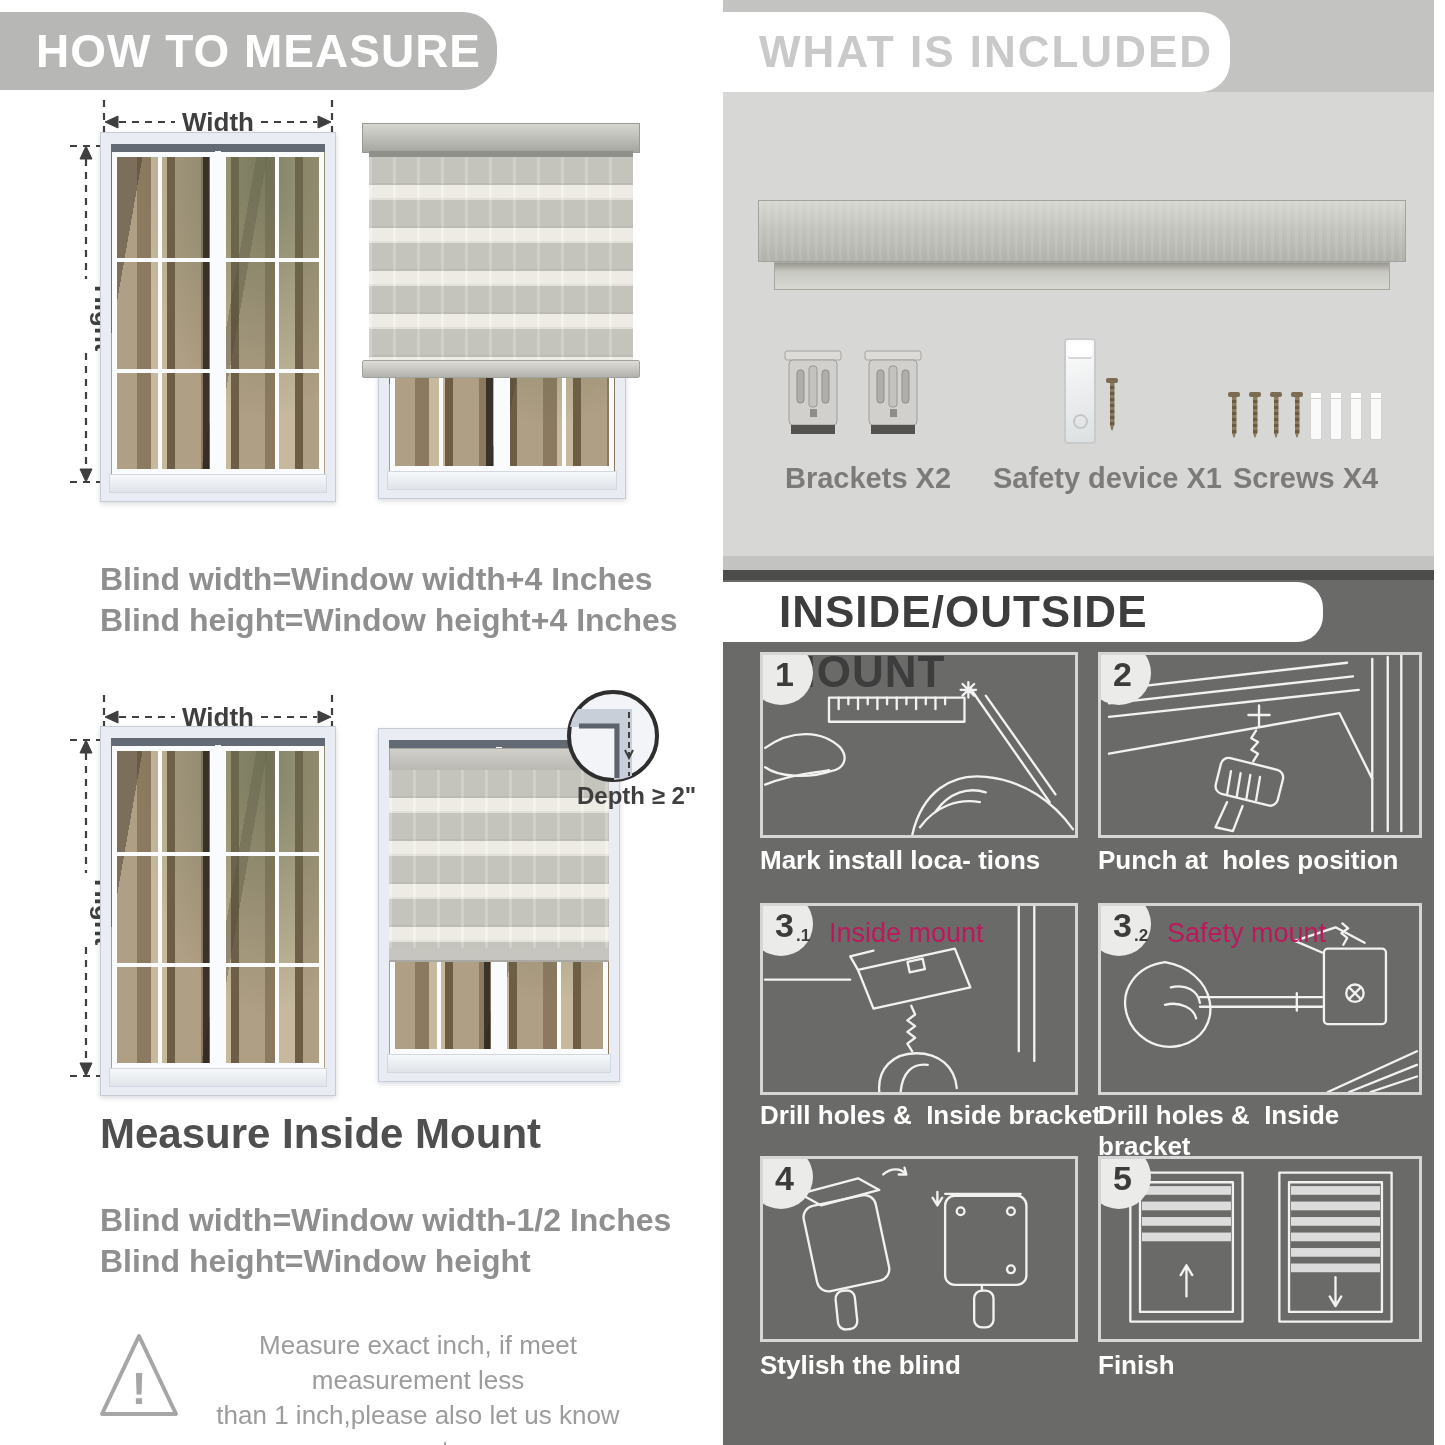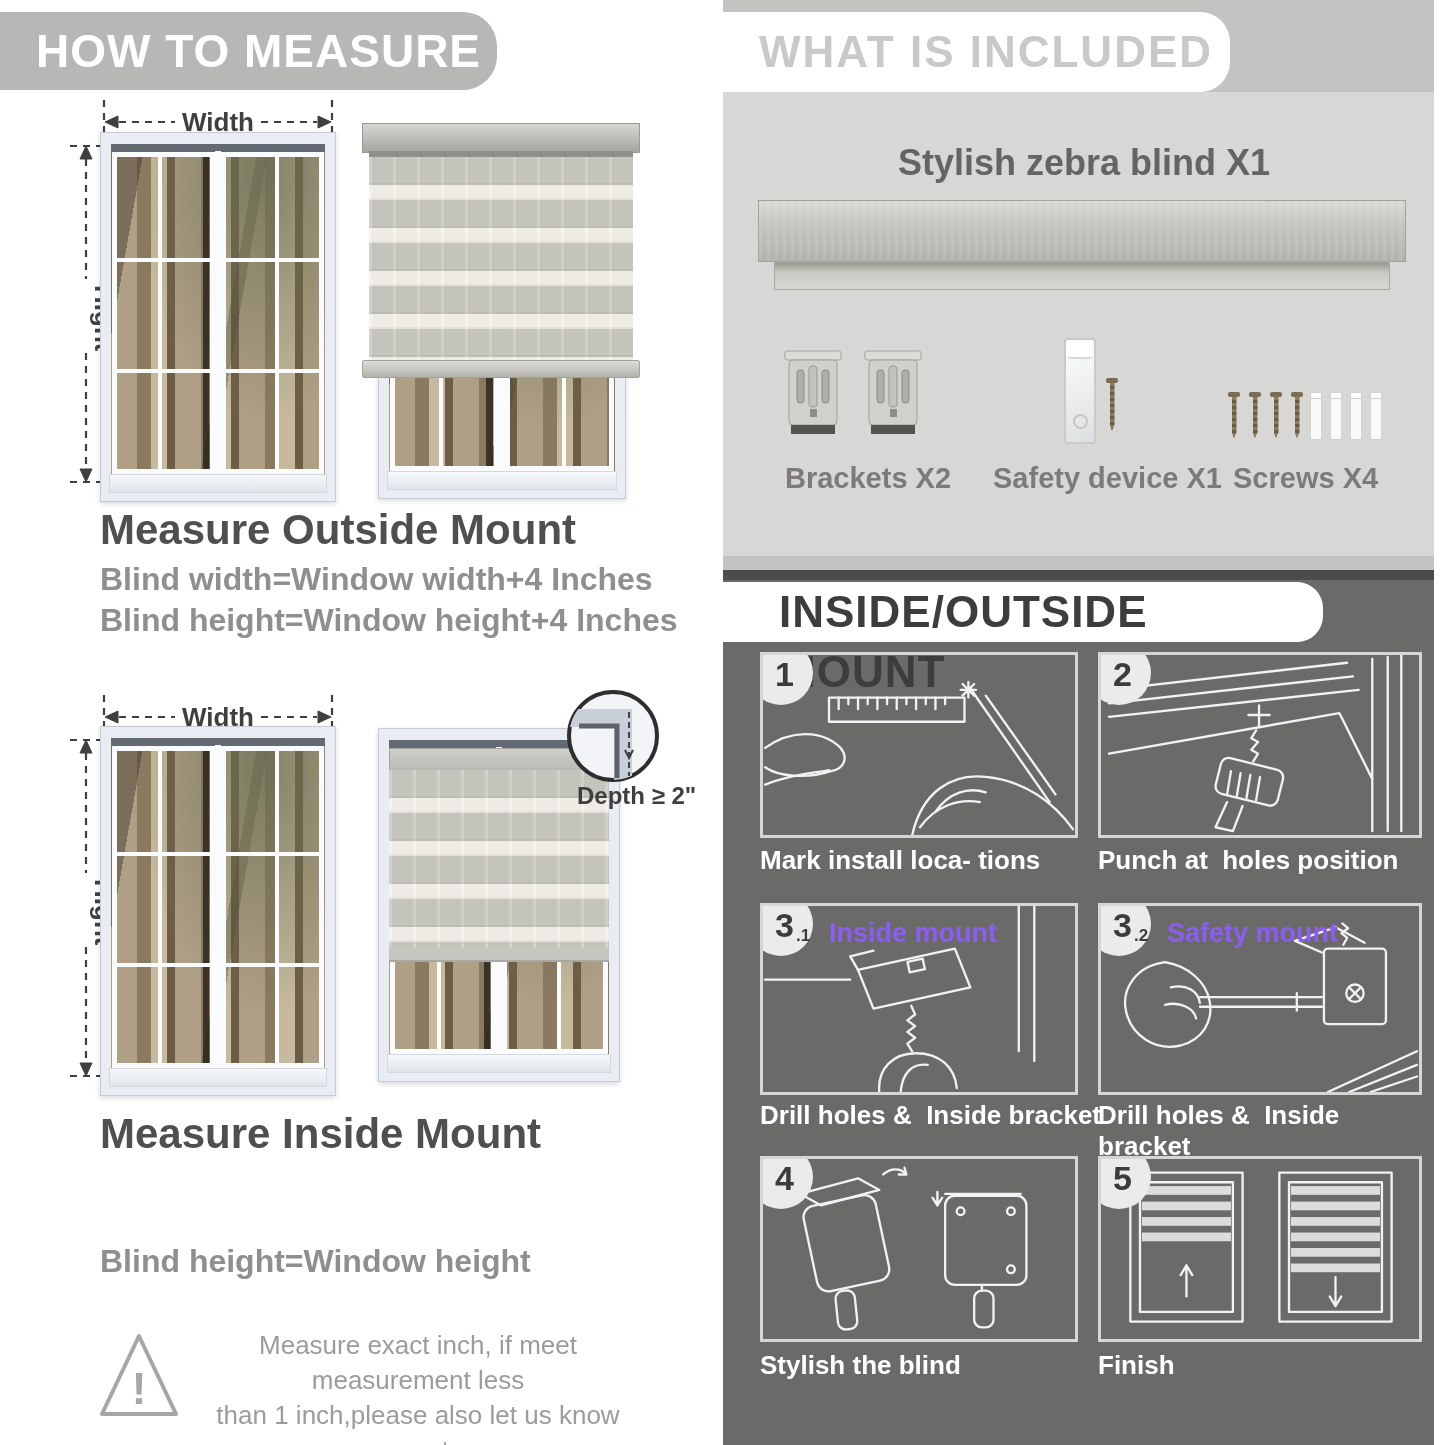--- a/index.html
+++ b/index.html
@@ -88,21 +88,21 @@
   .dark-section{position:absolute;left:723px;top:570px;width:722px;height:875px;background:#6a6a68;}
   .dark-strip{position:absolute;left:723px;top:570px;width:722px;height:10px;background:#4c4c4a;}
   .hdr-mount{position:absolute;left:723px;top:582px;width:600px;height:60px;background:#ffffff;
              border-radius:0 26px 26px 0;color:#3d3d3d;font-size:44px;font-weight:bold;
              line-height:60px;padding-left:56px;box-sizing:border-box;letter-spacing:1px;}
   .panel{position:absolute;border:3px solid #d6d6d6;box-sizing:border-box;overflow:hidden;}
   .badge{position:absolute;left:-14px;top:-14px;width:64px;height:64px;border-radius:50%;
          background:#ebebe9;color:#3c3c3c;}
   .badge .n{position:absolute;left:26px;top:16px;font-size:34px;font-weight:bold;line-height:1;}
   .badge .s{position:absolute;left:47px;top:34px;font-size:17px;font-weight:bold;}
-  .ptitle{position:absolute;left:66px;top:12px;font-size:27px;font-weight:bold;color:#8b5cf6;}
+  .ptitle{position:absolute;left:66px;top:12px;font-size:27px;font-weight:normal;color:#be185d;}
   .caption{position:absolute;color:#ffffff;font-weight:bold;font-size:26px;white-space:pre-wrap;}
   .art{position:absolute;inset:0;width:100%;height:100%;}
   .la{stroke:#f2f2f2;stroke-width:2.4;fill:none;stroke-linecap:round;stroke-linejoin:round;}
   .lafill{fill:#dcdcdc;stroke:none;}
 </style>
 </head>
 <body>
 
 <div class="canvas">
 
@@ -152,21 +152,20 @@
       <div class="mv mv1"></div>
         <div class="mv mv2"></div>
       <div class="w-sill"></div>
     </div>
     <div class="cassette"></div>
     <div class="cas-lip"></div>
     <div class="fabric-bg abs" style="left:7px;right:7px;top:34px;height:203px"></div>
     <div class="b-rail" style="top:237px"></div>
   </div>
 
-  <div class="h1" style="left:100px;top:508px">Measure Outside Mount</div>
   <div class="sub" style="left:100px;top:563px">Blind width=Window width+4 Inches</div>
   <div class="sub" style="left:100px;top:604px">Blind height=Window height+4 Inches</div>
 
   <svg class="abs" style="left:95px;top:693px" width="250" height="48">
     <line class="dash" x1="9" y1="2" x2="9" y2="46"></line>
     <line class="dash" x1="237" y1="2" x2="237" y2="46"></line>
     <polygon class="solid" points="23,18 10,24 23,30"></polygon>
     <line class="dash" x1="24" y1="24" x2="80" y2="24"></line>
     <text class="dim-text" x="123" y="33" text-anchor="middle">Width</text>
     <line class="dash" x1="166" y1="24" x2="222" y2="24"></line>
@@ -222,37 +221,37 @@
     <g clip-path="url(#cc)">
       <path d="M6 32 H60 V94" stroke="#c9cfd8" stroke-width="18" fill="none"></path>
       <path d="M16 40 H54 V92" stroke="#5d626c" stroke-width="5" fill="none"></path>
       <path d="M66 26 V90" stroke="#3f3f3f" stroke-width="2" stroke-dasharray="6 4" fill="none"></path>
       <path d="M62 64 l4 8 4-8" stroke="#3f3f3f" stroke-width="2" fill="none"></path>
     </g>
   </svg>
   <div class="depth-label" style="left:577px;top:782px">Depth ≥ 2"</div>
 
   <div class="h1" style="left:100px;top:1112px">Measure Inside Mount</div>
+  <div class="sub" style="left:100px;top:1204px">Blind width=Window width-1/2 Inches</div>
   <div class="sub" style="left:100px;top:1245px">Blind height=Window height</div>
 
   <svg class="abs" style="left:96px;top:1328px" width="86" height="96">
     <path d="M43 8 L80 86 L6 86 Z" fill="none" stroke="#a6a6a6" stroke-width="4" stroke-linejoin="round"></path>
     <text x="43" y="76" text-anchor="middle" font-size="44" font-weight="bold" fill="#a6a6a6">!</text>
   </svg>
   <div class="abs" style="left:183px;top:1328px;width:470px">
     <div class="warn-line">Measure exact inch, if meet measurement less</div>
     <div class="warn-line">than 1 inch,please also let us know exact</div>
 
   </div>
 
   <div class="right-top">
     <div class="right-top-inner"></div>
   </div>
   <div class="hdr-right">WHAT IS INCLUDED</div>
-  <div class="product-label">Stylish zebra blind X1</div>
 
   <div class="abs" style="left:758px;top:200px;width:648px;height:92px">
     <div class="headrail-top"></div>
     <div class="headrail-bot"></div>
   </div>
 
   <svg class="abs" style="left:783px;top:345px" width="60" height="95">
     <rect x="2" y="6" width="56" height="9" rx="2" fill="#dddbd7" stroke="#a5a39f"></rect>
     <rect x="6" y="15" width="48" height="65" rx="4" fill="#d2d0cc" stroke="#a09e9a"></rect>
     <rect x="14" y="25" width="7" height="33" rx="3" fill="#b0aeaa" stroke="#8f8d89"></rect>

